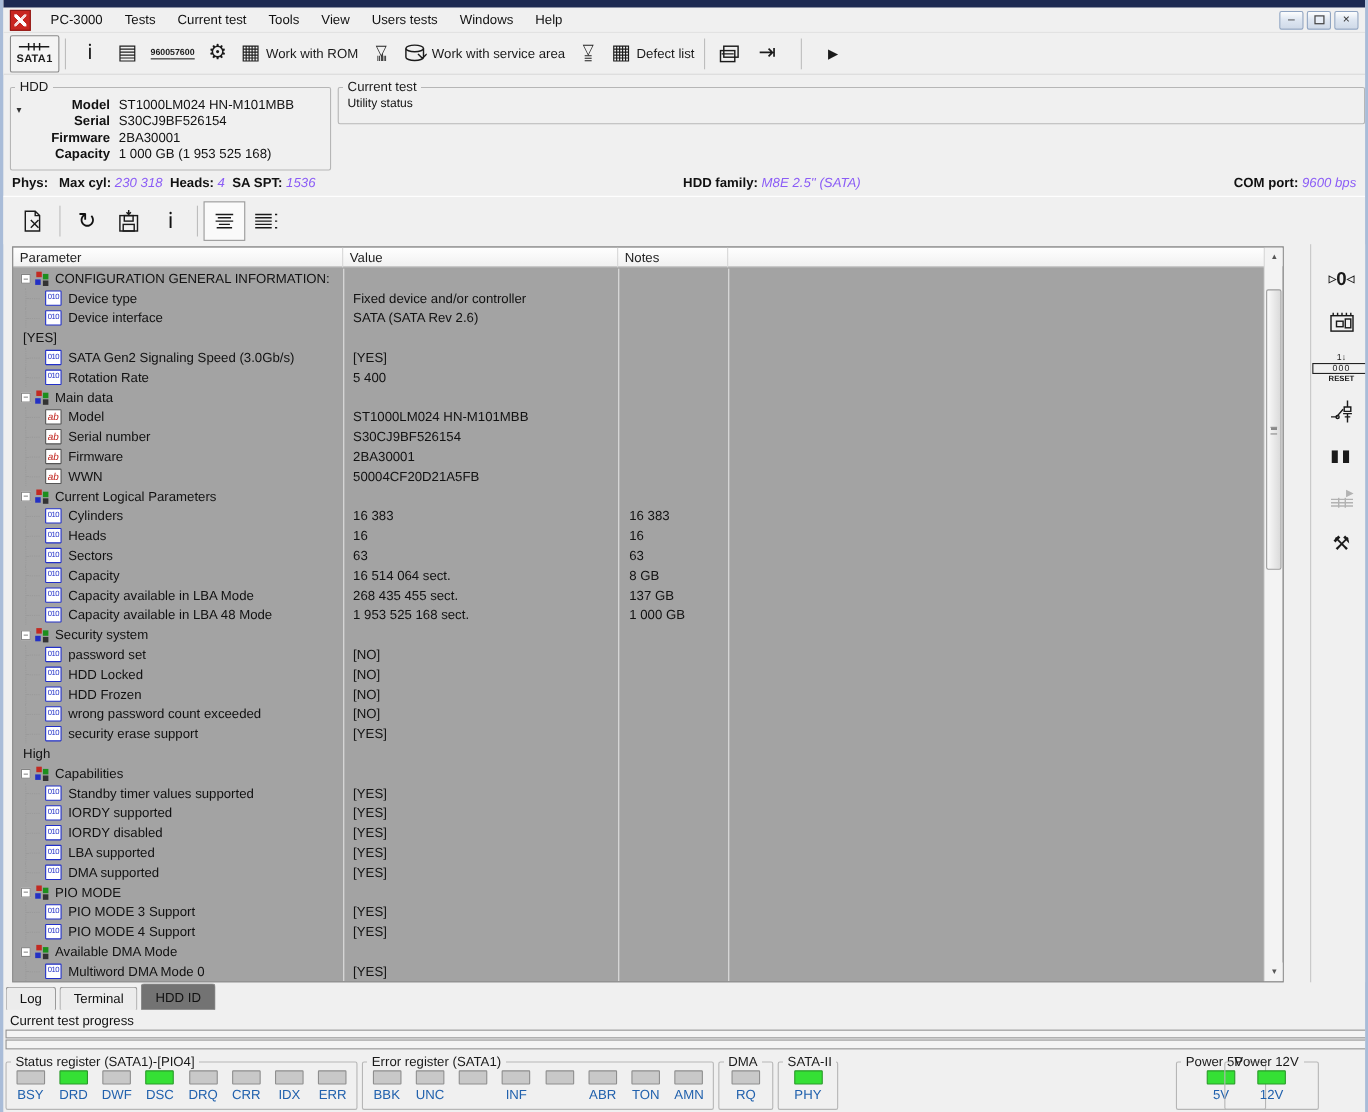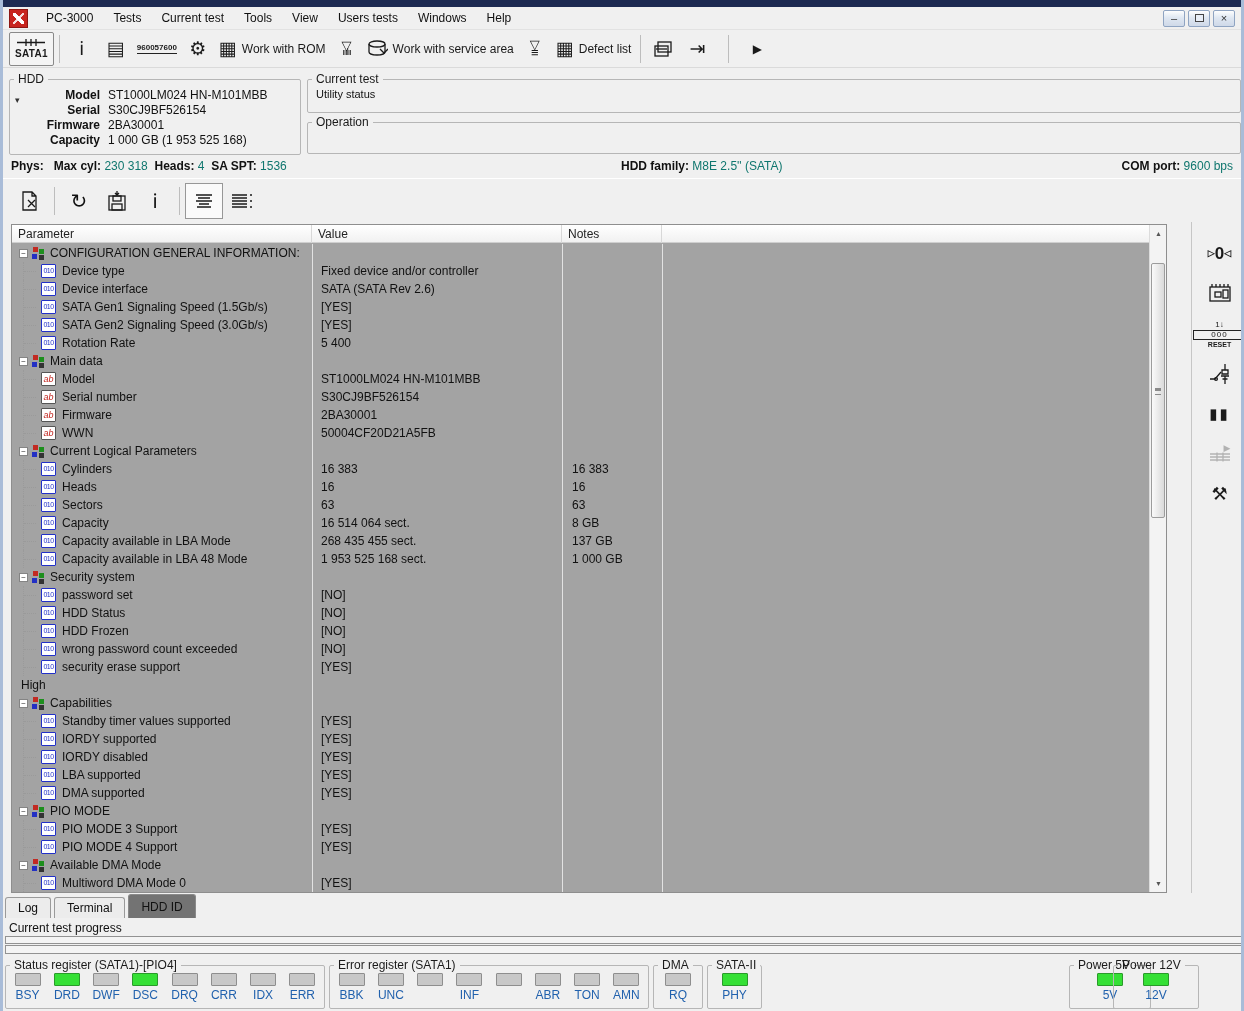--- a/index.html
+++ b/index.html
@@ -55,21 +55,21 @@
   #hdd-dropdown { position:absolute; left:2px; top:8px; font-size:9px; color:#333; padding:1px 3px; }
   .hdd-grid { display:grid; grid-template-columns:86px auto; column-gap:8px; row-gap:1px; padding:2px 4px 0 4px; }
   .hdd-grid .lb { font-weight:bold; text-align:right; }
   #curtest-box { left:304px; top:72px; width:934px; height:41px; }
   #curtest-box .body { padding:2px 8px; font-size:11px; }
   #operation-box { left:304px; top:115px; width:934px; height:39px; }
 
   
   #status-line { left:0; top:156px; width:100%; height:21px; display:block; }
   #status-line .bold { font-weight:bold; }
-  .blue-val { color:#0f766e; }
+  .blue-val { color:#8b5cf6;font-style:italic; }
   #phys-zone { position:absolute; left:8px; top:3px; }
   #family-zone { position:absolute; left:618px; top:3px; }
   #com-zone { position:absolute; right:8px; top:3px; }
 
   
   #tool-toolbar { left:0; top:178px; width:100%; height:44px; background:#f0f0f0;
     display:flex; align-items:center; padding-left:8px; border-top:1px solid #fff; }
   .tb2-btn { width:38px; height:36px; display:flex; align-items:center; justify-content:center; }
   .tb2-btn.checked { border:1px solid #979797; background:#fafafa; }
   .tb2-glyph { font-size:20px; line-height:1; }
@@ -263,23 +263,20 @@
       <span class="lb">Capacity</span>
       <span>1 000 GB (1 953 525 168)</span>
     </div>
   </fieldset>
 
   <fieldset id="curtest-box">
     <legend>Current test</legend>
     <div class="body">Utility status</div>
   </fieldset>
 
-  <fieldset id="operation-box">
-    <legend>Operation</legend>
-  </fieldset>
 
   <div id="status-line" class="abs">
     <span id="phys-zone">
       <span class="bold">Phys:</span>&nbsp;&nbsp;
       <span class="bold">Max cyl:</span>
       <span class="blue-val">230 318</span>&nbsp;
       <span class="bold">Heads:</span>
       <span class="blue-val">4</span>&nbsp;
       <span class="bold">SA SPT:</span>
       <span class="blue-val">1536</span>
@@ -366,25 +363,20 @@
         <div class="trow bin">
           <span class="pcell">
             <span class="tree-stub"></span>
             <span class="picon bin">010</span>
             <span class="plabel">Device interface</span>
           </span>
           <span class="vcell">SATA (SATA Rev 2.6)</span>
           <span class="ncell"></span>
         </div>
         <div class="trow bin">
-          <span class="pcell">
-            <span class="tree-stub"></span>
-            <span class="picon bin">010</span>
-            <span class="plabel">SATA Gen1 Signaling Speed (1.5Gb/s)</span>
-          </span>
           <span class="vcell">[YES]</span>
           <span class="ncell"></span>
         </div>
         <div class="trow bin">
           <span class="pcell">
             <span class="tree-stub"></span>
             <span class="picon bin">010</span>
             <span class="plabel">SATA Gen2 Signaling Speed (3.0Gb/s)</span>
           </span>
           <span class="vcell">[YES]</span>
@@ -537,21 +529,21 @@
             <span class="picon bin">010</span>
             <span class="plabel">password set</span>
           </span>
           <span class="vcell">[NO]</span>
           <span class="ncell"></span>
         </div>
         <div class="trow bin">
           <span class="pcell">
             <span class="tree-stub"></span>
             <span class="picon bin">010</span>
-            <span class="plabel">HDD Status</span>
+            <span class="plabel">HDD Locked</span>
           </span>
           <span class="vcell">[NO]</span>
           <span class="ncell"></span>
         </div>
         <div class="trow bin">
           <span class="pcell">
             <span class="tree-stub"></span>
             <span class="picon bin">010</span>
             <span class="plabel">HDD Frozen</span>
           </span>

